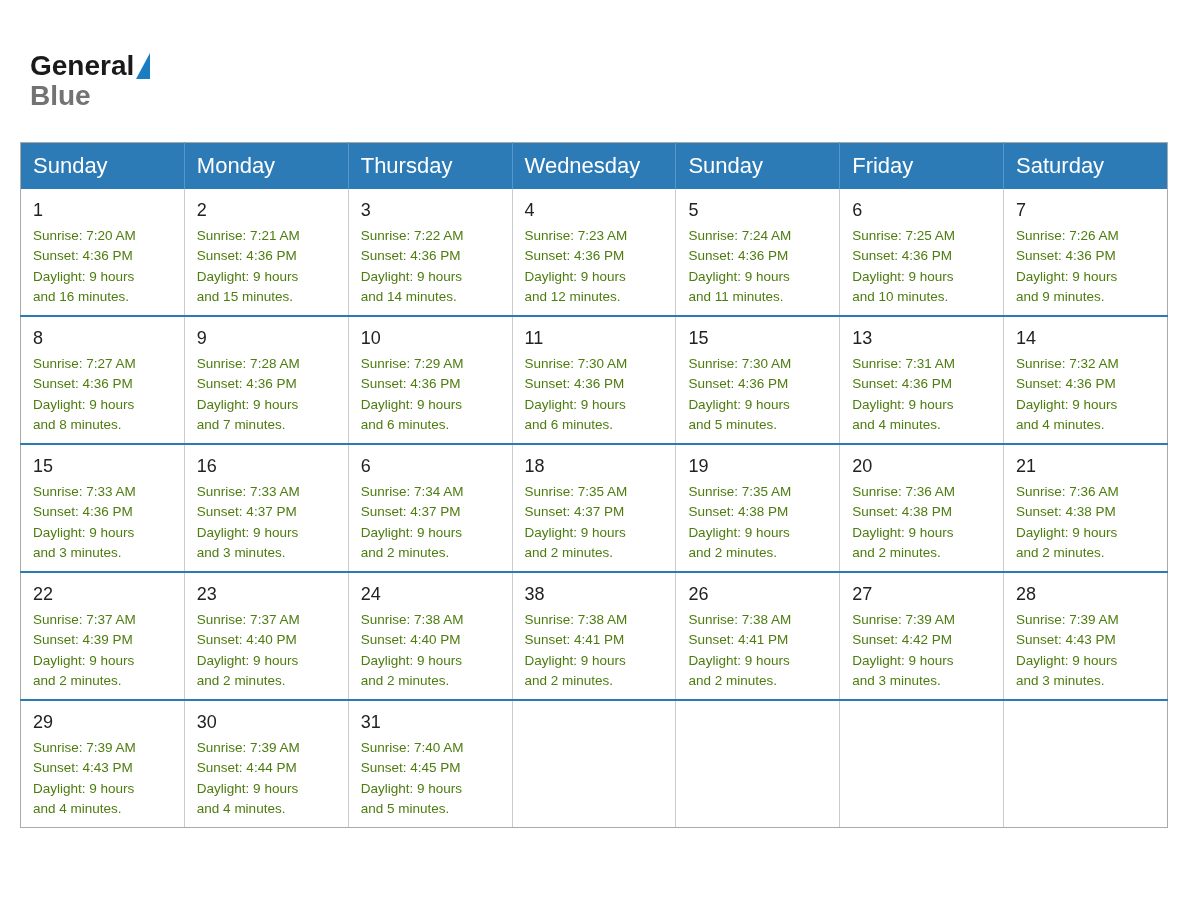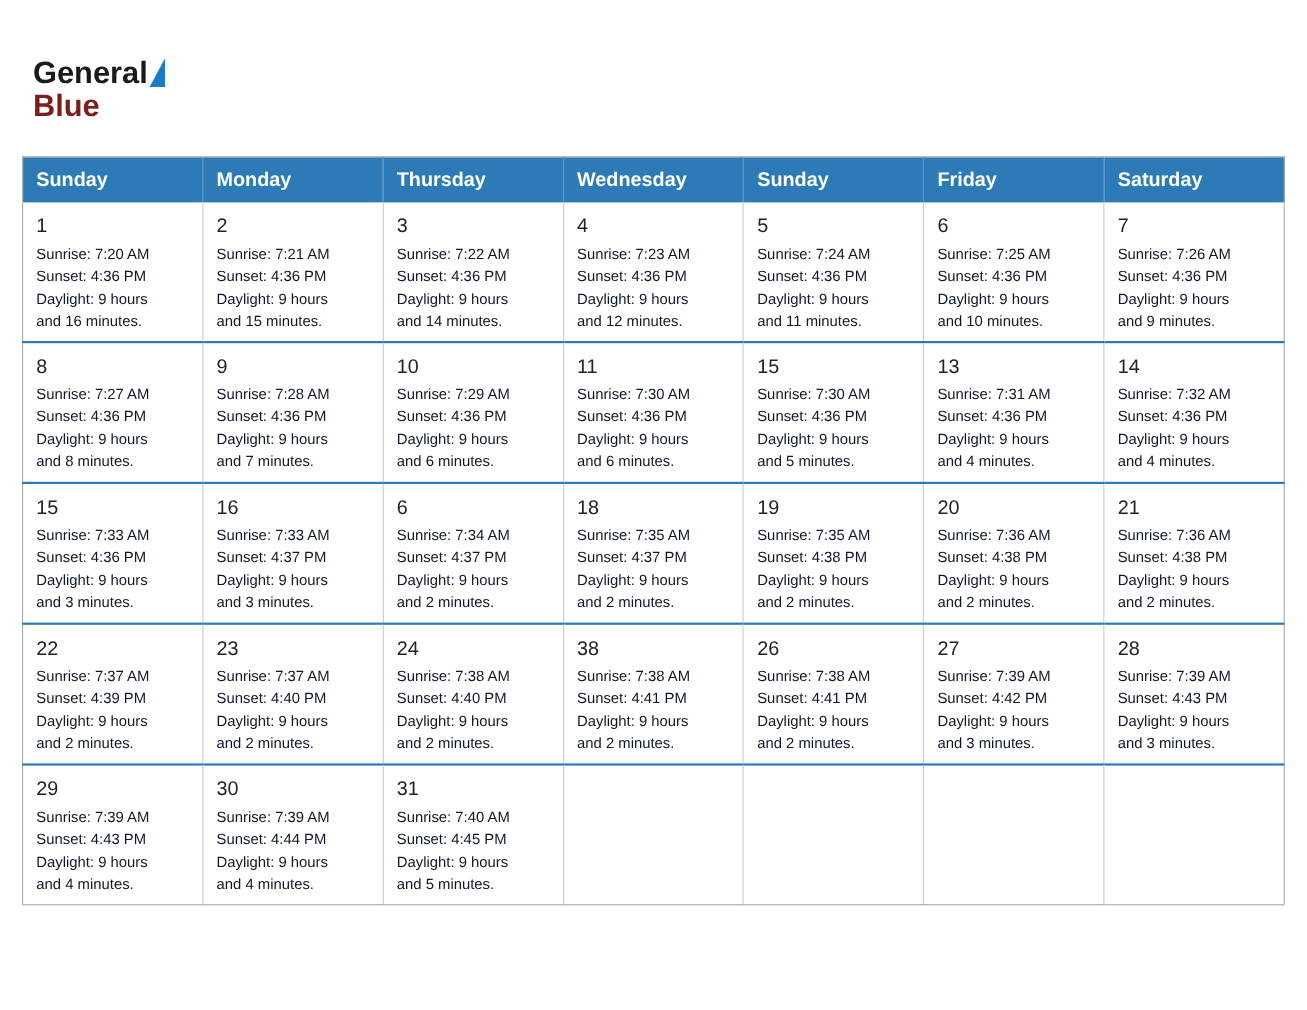--- a/index.html
+++ b/index.html
@@ -37,22 +37,22 @@
       margin-top: 4px;
     }
     .calendar-table {
       width: 100%;
       border-collapse: collapse;
       border: 1px solid #aaa;
     }
     .calendar-table th {
       background-color: #2c7bb6;
       color: #fff;
-      font-size: 18px;
-      font-weight: bold;
+      font-size: 22px;
+      font-weight: normal;
       padding: 10px 12px;
       text-align: left;
       border-right: 1px solid #5599cc;
     }
     .calendar-table th:last-child {
       border-right: none;
     }
     .calendar-table td {
       vertical-align: top;
       padding: 8px 12px;
@@ -71,37 +71,37 @@
       margin-top: 23px;
     }
     .day-number {
       font-size: 18px;
       font-weight: normal;
       display: block;
       margin-bottom: 2px;
     }
     .day-info {
       font-size: 13.5px;
-      color: #0f172a;
+      color: #4d7c0f;
     }
     .empty-cell {
       background: #fff;
     }
   </style>
 </head>
 <body>
 
 <div class="header">
   <div class="logo">
   <div style="display:flex; align-items:center; line-height:1;margin-top:22px;">
     <span style="font-size:28px; font-weight:bold; color:#1a1a1a;">General</span>
     <span style="display:inline-block; width:0; height:0; border-left:14px solid transparent; border-right:0; border-bottom:26px solid #1a7dc4; margin: 0 2px;"></span>
   </div>
   <div>
-    <span style="font-size:28px; font-weight:bold; color:#7f1d1d;margin-top:28px;">Blue</span>
+    <span style="font-size:28px; font-weight:bold; color:#737373;margin-top:28px;">Blue</span>
   </div>
 </div>
   <div class="title-block">
     <div class="calendar-title"></div>
     <div class="calendar-subtitle"></div>
   </div>
 </div>
 
 <table class="calendar-table">
   <thead>

